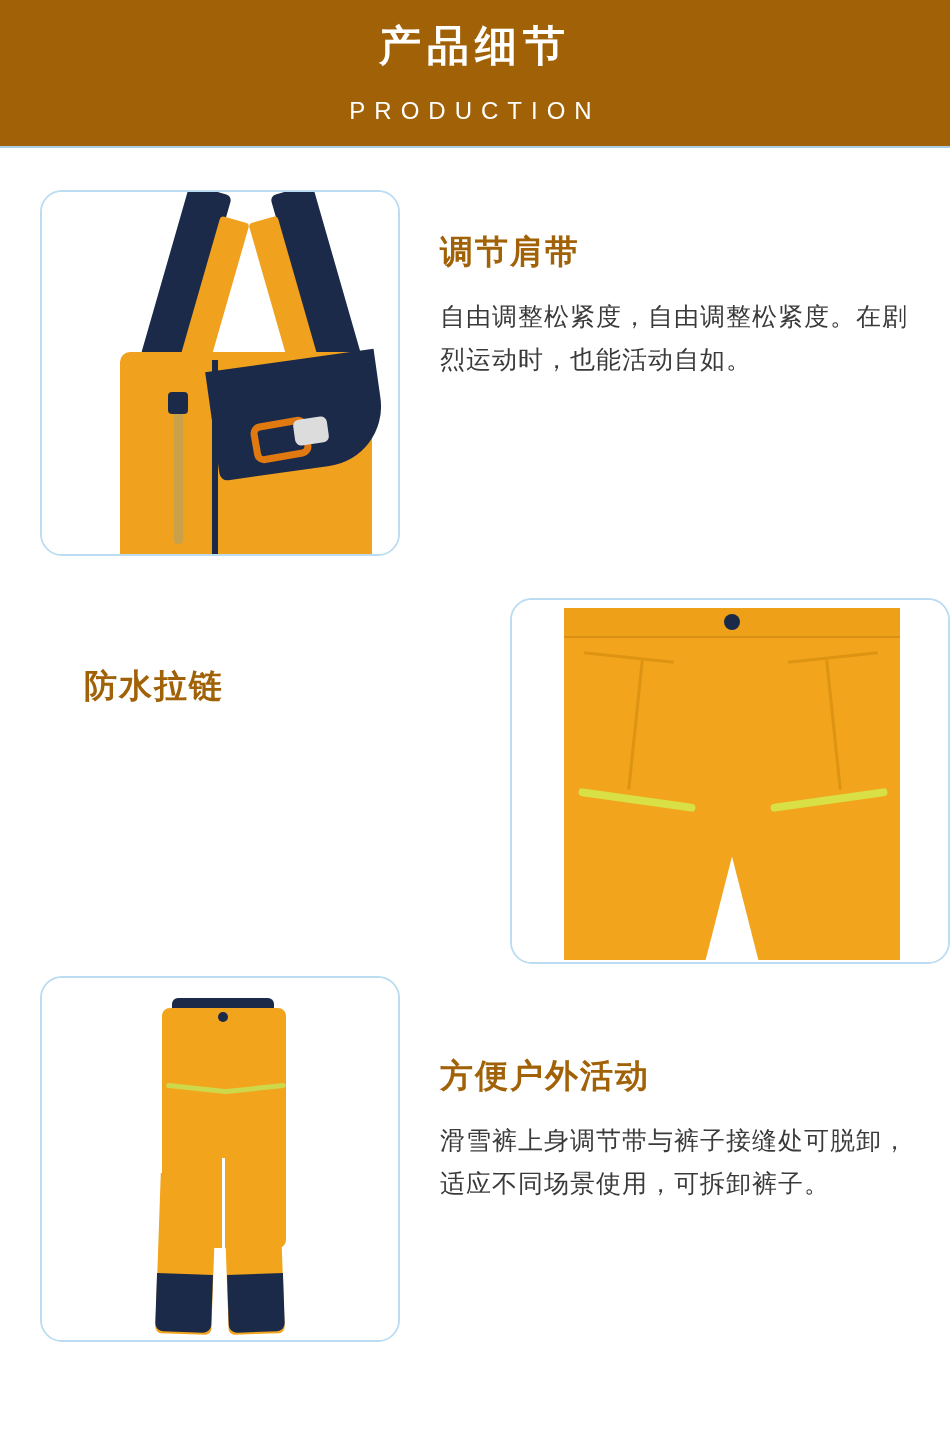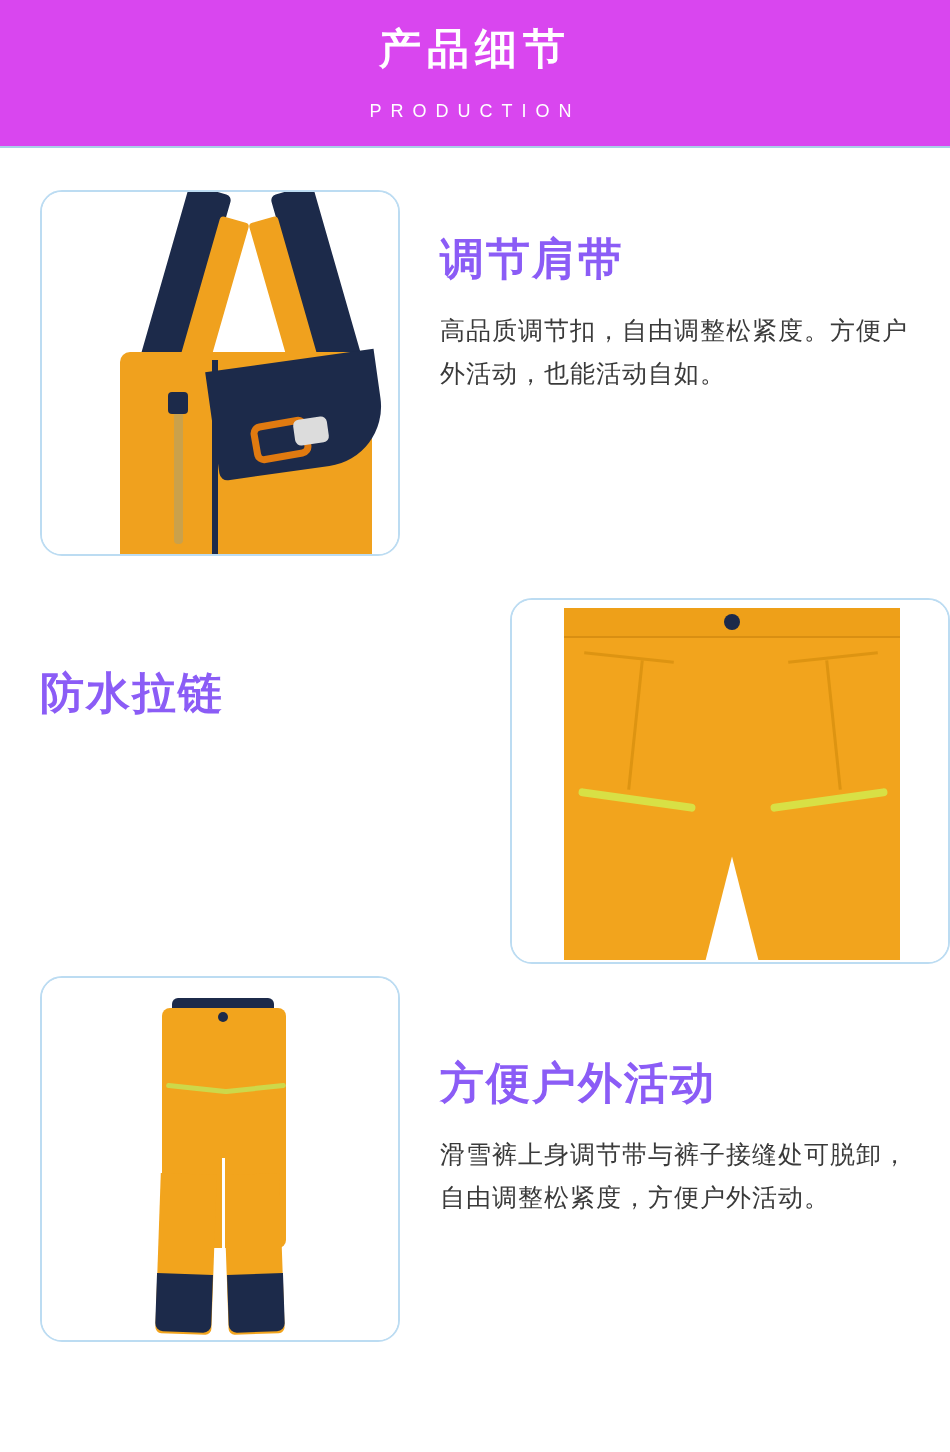--- a/index.html
+++ b/index.html
@@ -9,49 +9,49 @@
     height: 1452px;
     background: #ffffff;
     font-family: "Liberation Sans", sans-serif;
     overflow: hidden;
   }
 
   
   .banner {
     width: 950px;
     height: 148px;
-    background: #d946ef;
+    background: #a16207;
     display: flex;
     flex-direction: column;
     align-items: center;
     justify-content: center;
     border-bottom: 2px solid #a9cfe8;
   }
   .banner-title {
     color: #ffffff;
     font-size: 42px;
     font-weight: bold;
     letter-spacing: 6px;
     line-height: 1.2;
   }
   .banner-sub {
     color: #ffffff;
-    font-size: 18px;
+    font-size: 24px;
     letter-spacing: 9px;
     margin-top: 26px;
   }
 
   
   .section {
     width: 950px;
     display: flex;
     align-items: flex-start;
   }
   .section.row1 { padding: 42px 0 0 0; height: 420px; }
-  .section.row2 { height: 400px; padding-top: 30px; }
+  .section.row2 { height: 400px; padding-top: 30px; padding-left: 44px; }
   .section.row3 { height: 420px; padding-top: 8px; }
 
   .img-card {
     border: 2px solid #bcdcf2;
     border-radius: 22px;
     background: #ffffff;
     overflow: hidden;
     position: relative;
     flex: none;
   }
@@ -60,23 +60,23 @@
   .card-a { width: 360px; height: 366px; margin-left: 40px; }
   .card-b { width: 440px; height: 366px; margin-left: 40px; }
   .card-c { width: 360px; height: 366px; margin-left: 40px; }
 
   .text-block { flex: 1; }
   .text-a { padding: 40px 40px 0 40px; }
   .text-b { padding: 66px 0 0 40px; width: 430px; }
   .text-c { padding: 78px 40px 0 40px; }
 
   .head {
-    font-size: 44px;
+    font-size: 33px;
     font-weight: bold;
-    color: #8b5cf6;
+    color: #a16207;
     letter-spacing: 2px;
     margin-bottom: 20px;
   }
   .body-text {
     font-size: 25px;
     color: #3a3a3a;
     line-height: 1.72;
     letter-spacing: 1px;
   }
 
@@ -283,21 +283,21 @@
       <div class="bib-seam"></div>
       <div class="zip-vert"></div>
       <div class="zip-pull"></div>
       <div class="buckle"></div>
       <div class="buckle-clip"></div>
     </div>
   </div>
 
   <div class="text-block text-a">
     <div class="head">调节肩带</div>
-    <div class="body-text">高品质调节扣，自由调整松紧度。方便户外活动，也能活动自如。</div>
+    <div class="body-text">自由调整松紧度，自由调整松紧度。在剧烈运动时，也能活动自如。</div>
   </div>
 </div>
 
 <div class="section row2">
 
   <div class="text-block text-b">
     <div class="head">防水拉链</div>
   </div>
 
   <div class="img-card card-b">
@@ -330,15 +330,15 @@
       <div class="cuffR"></div>
       <div class="p-zip-l"></div>
       <div class="p-zip-r"></div>
       <div class="p-btn"></div>
       <div class="p-split"></div>
     </div>
   </div>
 
   <div class="text-block text-c">
     <div class="head">方便户外活动</div>
-    <div class="body-text">滑雪裤上身调节带与裤子接缝处可脱卸，自由调整松紧度，方便户外活动。</div>
+    <div class="body-text">滑雪裤上身调节带与裤子接缝处可脱卸，适应不同场景使用，可拆卸裤子。</div>
   </div>
 </div>
 
 </body></html>

